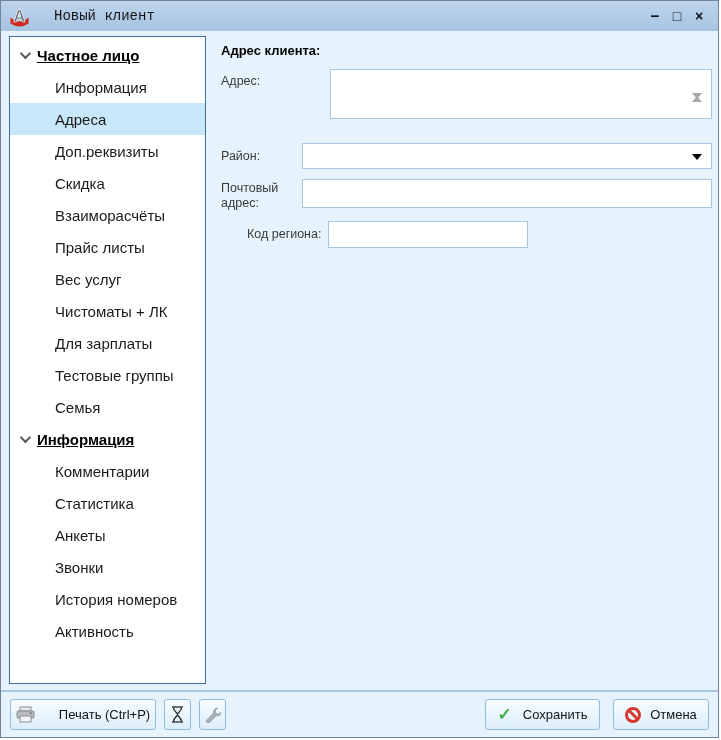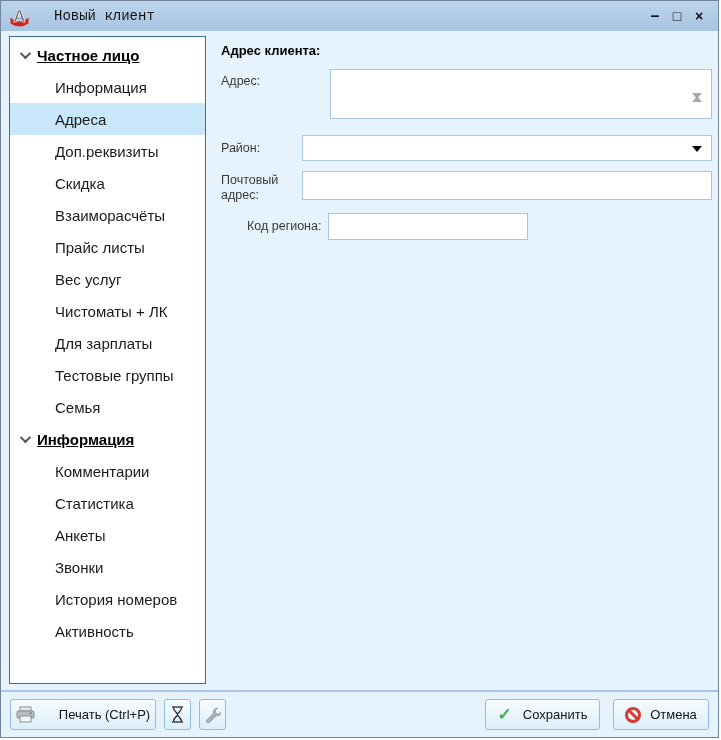--- a/index.html
+++ b/index.html
@@ -111,21 +111,21 @@
 
   .text-input {
     width: 100%; height: 29px;
     border: 1px solid #aac7e1; background: #fff;
     font-family: "Liberation Sans", sans-serif; font-size: 13px;
     padding: 0 5px; outline: none;
   }
   .text-input.small { width: 200px; height: 27px; }
 
   .row-address { margin-top: 11px; gap: 28px; }
-  .row-district { margin-top: 16px; }
+  .row-district { margin-top: 24px; }
   .row-district .form-label { padding-top: 6px; }
   .row-postal { margin-top: 10px; }
   .row-postal .form-label { padding-top: 2px; }
   .row-region { margin-top: 10px; }
   .row-region .form-label { padding-top: 6px; margin-left: 26px; }
 
   
   .toolbar {
     flex: 0 0 47px;
     border-top: 2px solid #a9c7e3;

